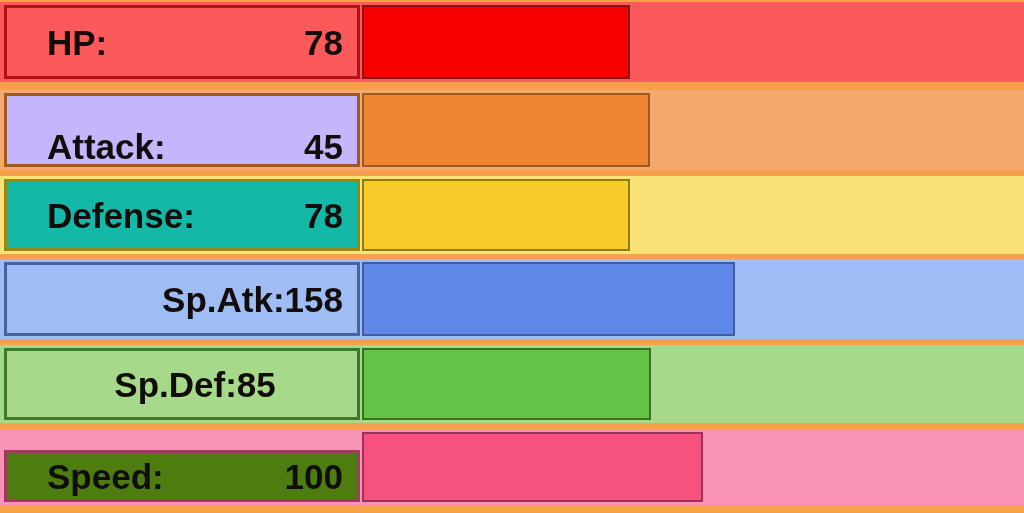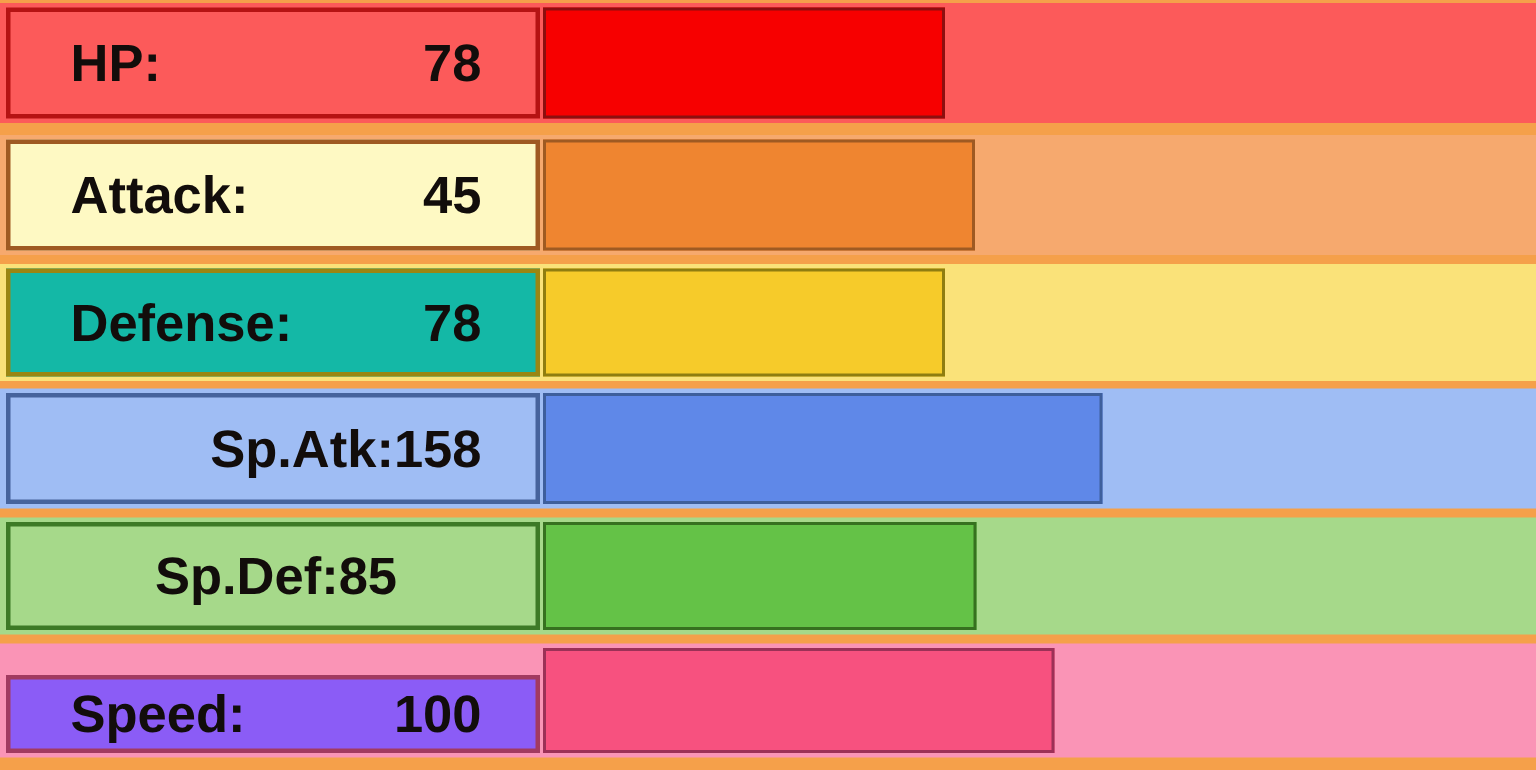--- a/index.html
+++ b/index.html
@@ -46,21 +46,21 @@
     left: 4px;
     top: 3px;
     bottom: 3px;
     width: 356px;
     box-sizing: border-box;
     border-width: 3px;
     border-style: solid;
     display: flex;
     align-items: center;
     justify-content: space-between;
-    padding: 0 36px 0 40px;
+    padding: 0 14px 0 40px;
   }
   .stat-name {
     font-size: 35px;
     font-weight: bold;
     color: #120d0b;
     letter-spacing: 0px;
     line-height: 1;
     white-space: nowrap;
   }
   .stat-value {
@@ -79,21 +79,21 @@
       <div class="row-track" style="background: rgb(252, 90, 90);"></div>
       <div class="bar-fill" title="78" style="width: 268px; background: rgb(247, 0, 0); border-color: rgb(141, 15, 15);"></div>
       <div class="label-box" style="background: rgb(252, 90, 90); border-color: rgb(181, 19, 19);">
         <span class="stat-name">HP:</span>
         <span class="stat-value">78</span>
       </div>
     </div>
     <div class="stat-row" style="top: 90px; height: 80px;">
       <div class="row-track" style="background: rgb(246, 169, 110);"></div>
       <div class="bar-fill" title="84" style="width: 288px; background: rgb(239, 133, 48); border-color: rgb(159, 90, 34);"></div>
-      <div class="label-box" style="background: #fef9c3; border-color: rgb(159, 90, 34);">
+      <div class="label-box" style="background: #c4b5fd; border-color: rgb(159, 90, 34); align-items: flex-end;">
         <span class="stat-name">Attack:</span>
         <span class="stat-value">45</span>
       </div>
     </div>
     <div class="stat-row" style="top: 176px; height: 78px;">
       <div class="row-track" style="background: rgb(250, 226, 121);"></div>
       <div class="bar-fill" title="78" style="width: 268px; background: rgb(246, 203, 42); border-color: rgb(143, 125, 16);"></div>
       <div class="label-box" style="background: #14b8a6; border-color: rgb(154, 134, 18);">
         <span class="stat-name">Defense:</span>
         <span class="stat-value">78</span>
@@ -111,18 +111,18 @@
       <div class="row-track" style="background: rgb(166, 217, 138);"></div>
       <div class="bar-fill" title="85" style="width: 289px; background: rgb(100, 194, 71); border-color: rgb(54, 113, 31);"></div>
       <div class="label-box" style="background: rgb(166, 217, 138); border-color: rgb(61, 122, 38); justify-content: center;">
         <span class="stat-name">Sp.Def:</span>
         <span class="stat-value">85</span>
       </div>
     </div>
     <div class="stat-row" style="top: 429px; height: 76px;">
       <div class="row-track" style="background: rgb(250, 148, 182);"></div>
       <div class="bar-fill" title="100" style="width: 341px; background: rgb(247, 81, 127); border-color: rgb(156, 49, 87);"></div>
-      <div class="label-box" style="background: #8b5cf6; border-color: rgb(162, 58, 96); margin-top: 18px;">
+      <div class="label-box" style="background: #4d7c0f; border-color: rgb(162, 58, 96); margin-top: 18px;">
         <span class="stat-name">Speed:</span>
         <span class="stat-value">100</span>
       </div>
     </div>
   </div>
 
 </body></html>

